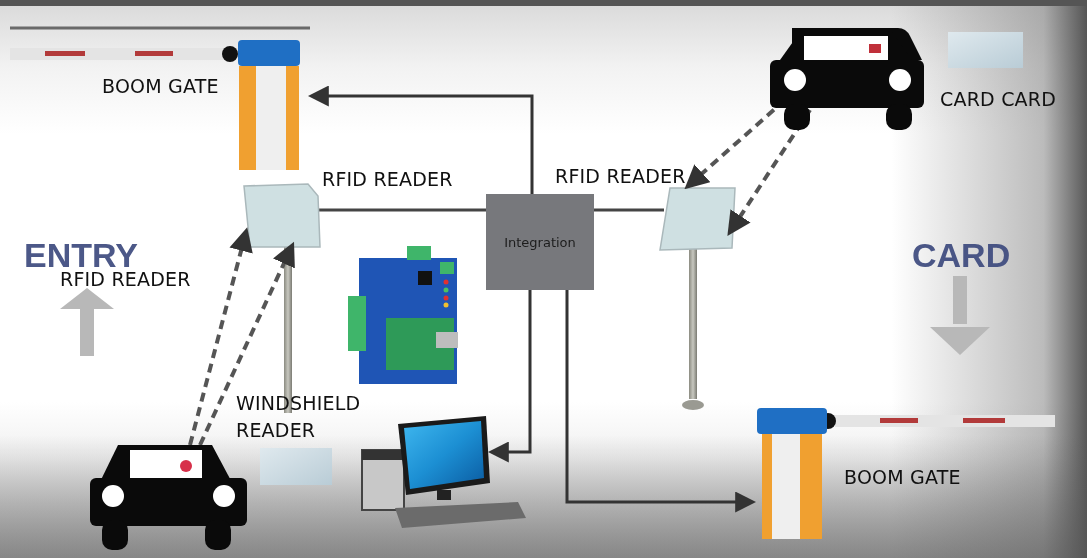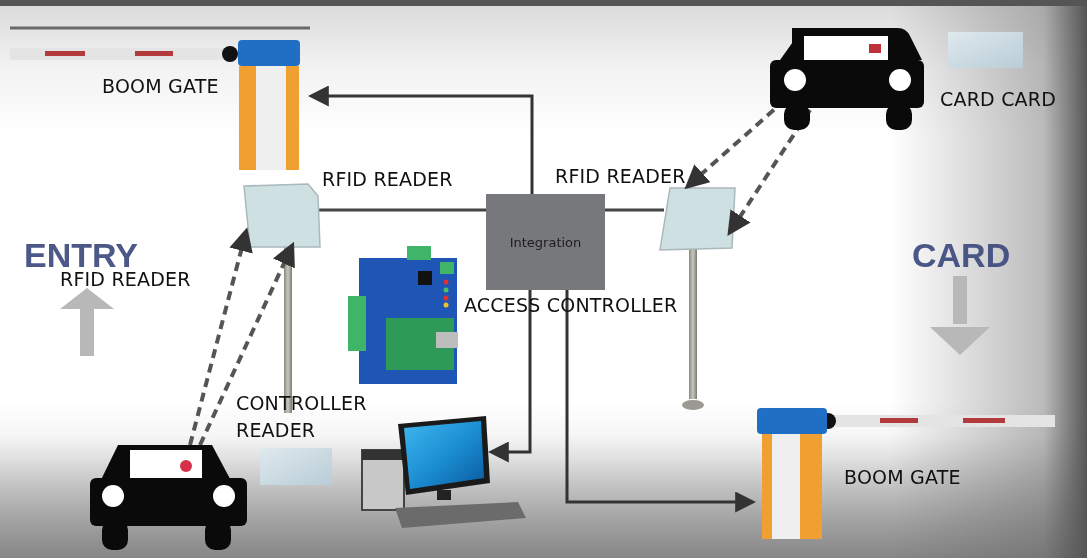--- a/index.html
+++ b/index.html
@@ -7,21 +7,21 @@
   #stage {
     position: relative; width: 1087px; height: 558px; overflow: hidden;
     background:
       linear-gradient(to bottom, rgba(60,60,60,0.0) 0%, rgba(60,60,60,0) 78%, rgba(90,90,90,0.55) 100%),
       linear-gradient(to right, rgba(255,255,255,0) 0%, rgba(255,255,255,0) 82%, rgba(120,120,120,0.5) 96%, rgba(70,70,70,0.9) 100%),
       linear-gradient(to bottom, #d9d9d9 0%, #f2f2f2 12%, #ffffff 24%, #ffffff 72%, #f0f0f0 82%, #bdbdbd 100%);
   }
   .topband { position:absolute; left:0; top:0; width:1087px; height:6px; background:#555; }
   .label { position:absolute; color:#111; font-size:19px; letter-spacing:0.2px; white-space:nowrap; line-height:1.1; }
   .big { position:absolute; font-family:"Liberation Sans", sans-serif; font-weight:bold; font-size:34px; color:#3d4a7e; letter-spacing:0px; opacity:0.92; }
-  .intbox { position:absolute; left:486px; top:194px; width:119px; height:96px; background:#77787c; display:flex; align-items:center; justify-content:center; }
+  .intbox { position:absolute; left:486px; top:194px; width:108px; height:96px; background:#77787c; display:flex; align-items:center; justify-content:center; }
   .intbox span { font-size:13px; color:#1d1d1d; }
   svg.layer { position:absolute; left:0; top:0; }
 </style>
 </head>
 <body>
 
 <div id="stage">
   <div class="topband"></div>
 
   <svg class="layer" width="1087" height="558">
@@ -165,17 +165,16 @@
   </div>
 
   <div class="big" style="left:24px; top:236px;">ENTRY</div>
   <div class="big" style="left:912px; top:236px;">CARD</div>
 
   <div class="label" style="left:102px; top:76px;">BOOM GATE</div>
   <div class="label" style="left:940px; top:89px;">CARD CARD</div>
   <div class="label" style="left:322px; top:169px;">RFID READER</div>
   <div class="label" style="left:555px; top:166px;">RFID READER</div>
   <div class="label" style="left:60px; top:269px;">RFID READER</div>
-  <div class="label" style="left:464px; top:295px;">ACCESS CONTROLLER</div>
-  <div class="label" style="left:236px; top:393px;">CONTROLLER</div>
+  <div class="label" style="left:236px; top:393px;">WINDSHIELD</div>
   <div class="label" style="left:236px; top:420px;">READER</div>
   <div class="label" style="left:844px; top:467px;">BOOM GATE</div>
 </div>
 
 </body></html>

